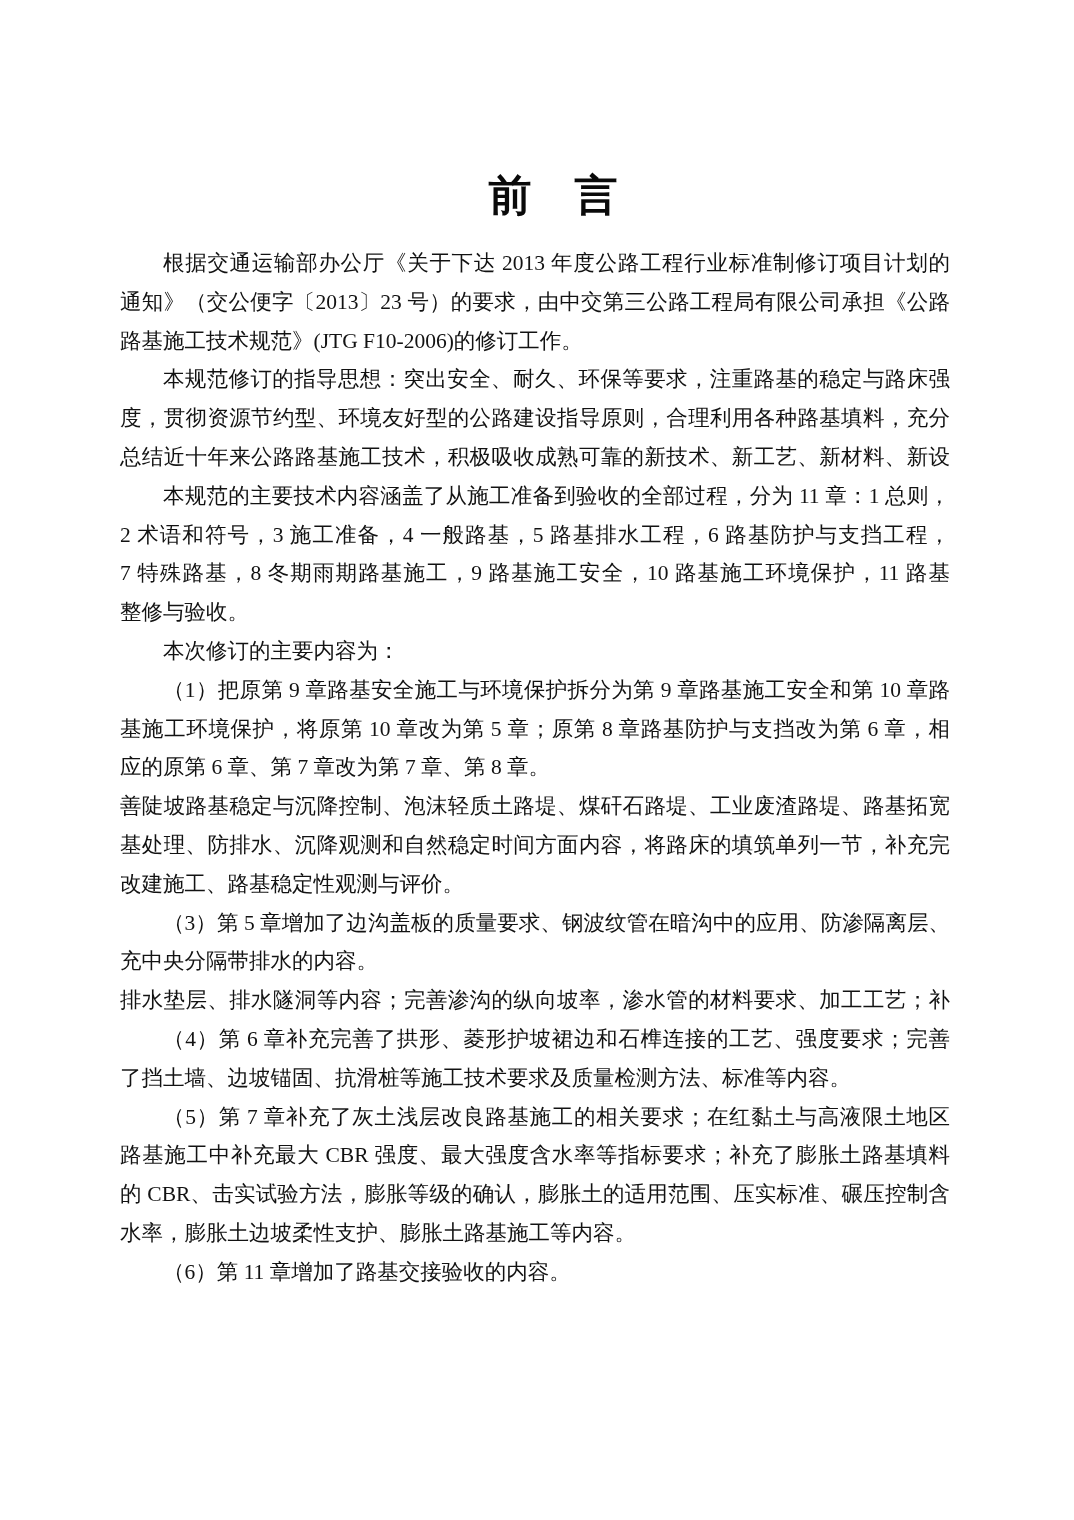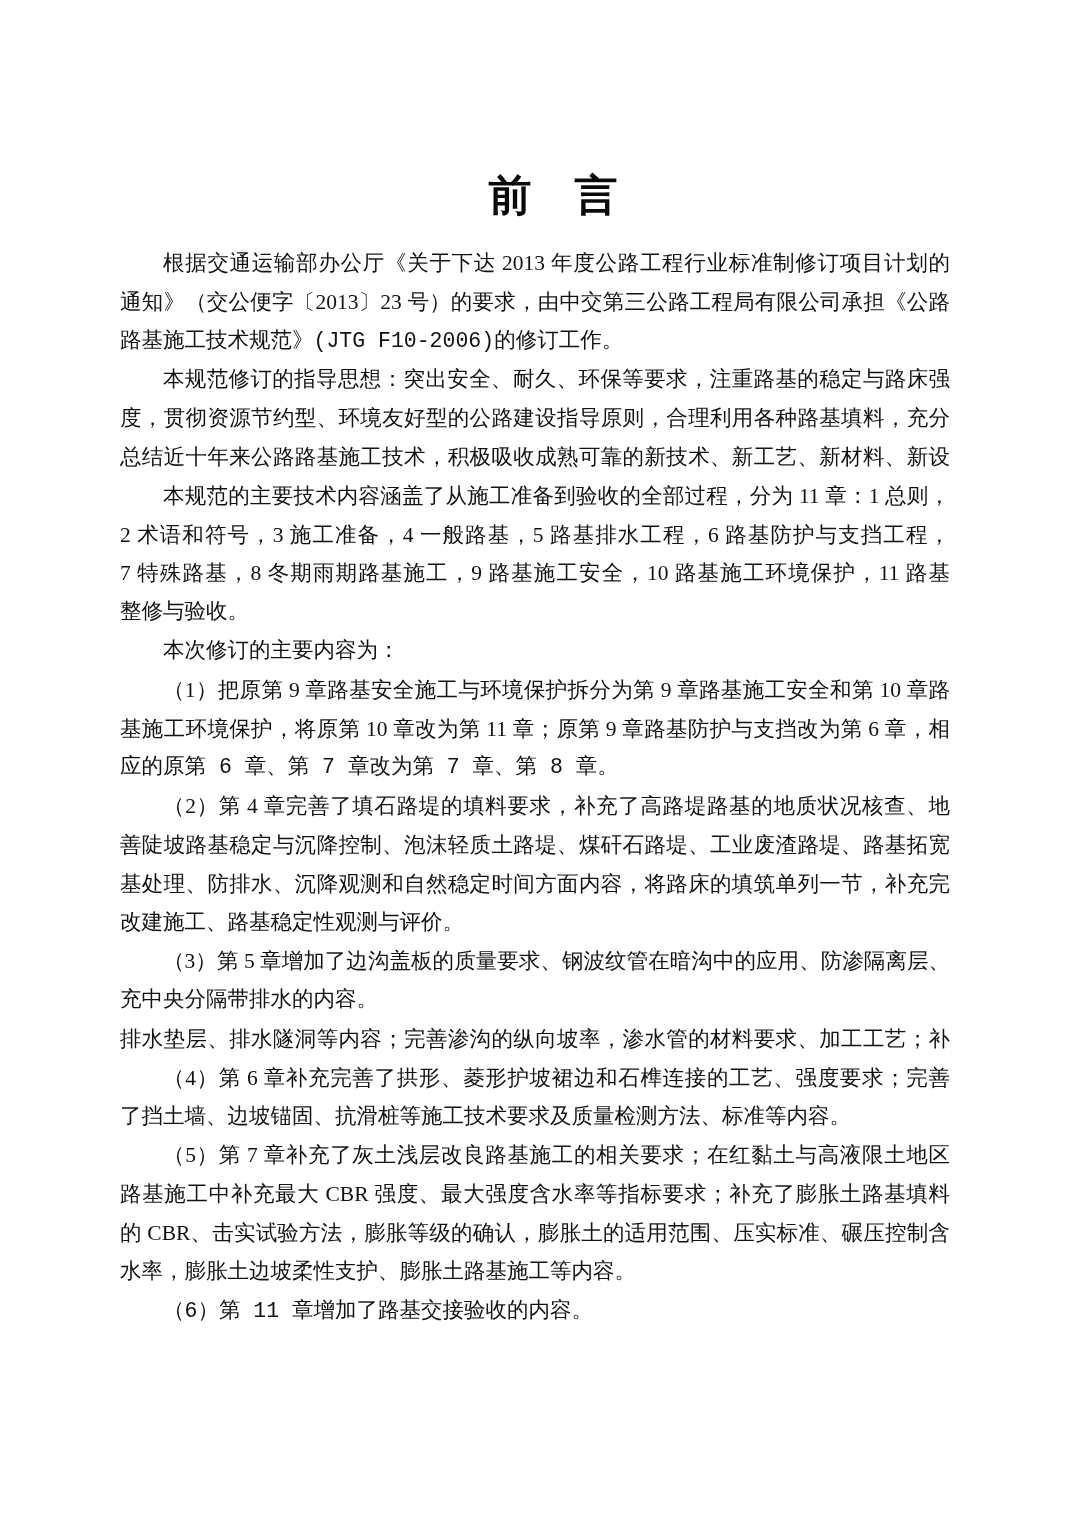--- a/index.html
+++ b/index.html
@@ -44,21 +44,20 @@
     text-align: justify;
     text-align-last: justify;
     -moz-text-align-last: justify;
     text-justify: inter-character;
   }
   .ln.first {
     text-indent: 2em;
   }
   .ln.last {
     text-align-last: left;
-    font-family: Liberation Mono, monospace;
     -moz-text-align-last: left;
   }
 </style>
 </head>
 <body>
 
 <div class="page">
 
   <div class="doc-title">前　言</div>
 
@@ -82,26 +81,25 @@
       <span class="ln" style="display:block">7 特殊路基，8 冬期雨期路基施工，9 路基施工安全，10 路基施工环境保护，11 路基</span>
       <span class="ln last" style="display:block">整修与验收。</span>
     </p>
 
     <p>
       <span class="ln first last" style="display:block">本次修订的主要内容为：</span>
     </p>
 
     <p>
       <span class="ln first" style="display:block">（1）把原第 9 章路基安全施工与环境保护拆分为第 9 章路基施工安全和第 10 章路</span>
-      <span class="ln" style="display:block">基施工环境保护，将原第 10 章改为第 11 章；原第 9 章路基防护与支挡改为第 6 章，相</span>
+      <span class="ln" style="display:block">基施工环境保护，将原第 10 章改为第 5 章；原第 8 章路基防护与支挡改为第 6 章，相</span>
       <span class="ln last" style="display:block">应的原第 6 章、第 7 章改为第 7 章、第 8 章。</span>
     </p>
 
     <p>
-      <span class="ln first" style="display:block">（2）第 4 章完善了填石路堤的填料要求，补充了高路堤路基的地质状况核查、地</span>
       <span class="ln" style="display:block">善陡坡路基稳定与沉降控制、泡沫轻质土路堤、煤矸石路堤、工业废渣路堤、路基拓宽</span>
       <span class="ln" style="display:block">基处理、防排水、沉降观测和自然稳定时间方面内容，将路床的填筑单列一节，补充完</span>
       <span class="ln last" style="display:block">改建施工、路基稳定性观测与评价。</span>
     </p>
 
     <p>
       <span class="ln first" style="display:block">（3）第 5 章增加了边沟盖板的质量要求、钢波纹管在暗沟中的应用、防渗隔离层、</span>
       <span class="ln last" style="display:block">充中央分隔带排水的内容。</span>
       <span class="ln" style="display:block">排水垫层、排水隧洞等内容；完善渗沟的纵向坡率，渗水管的材料要求、加工工艺；补</span>
     </p>

